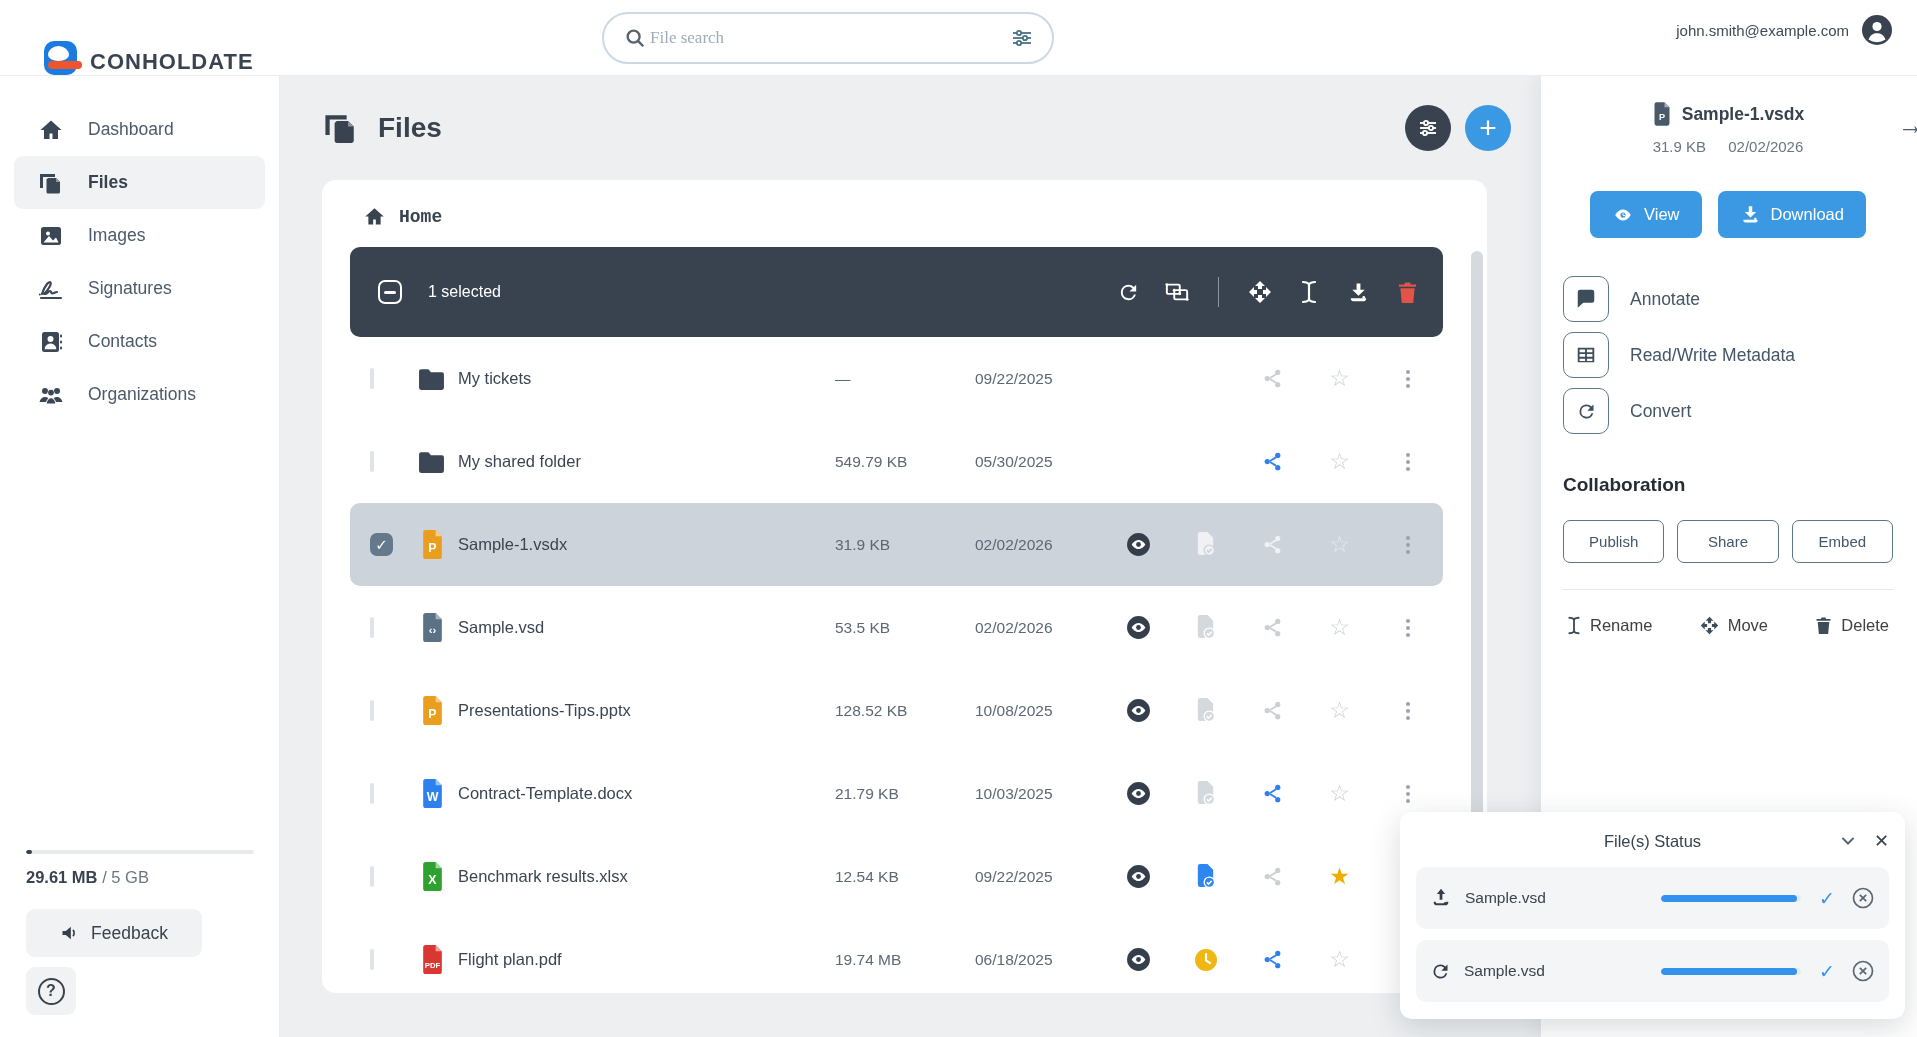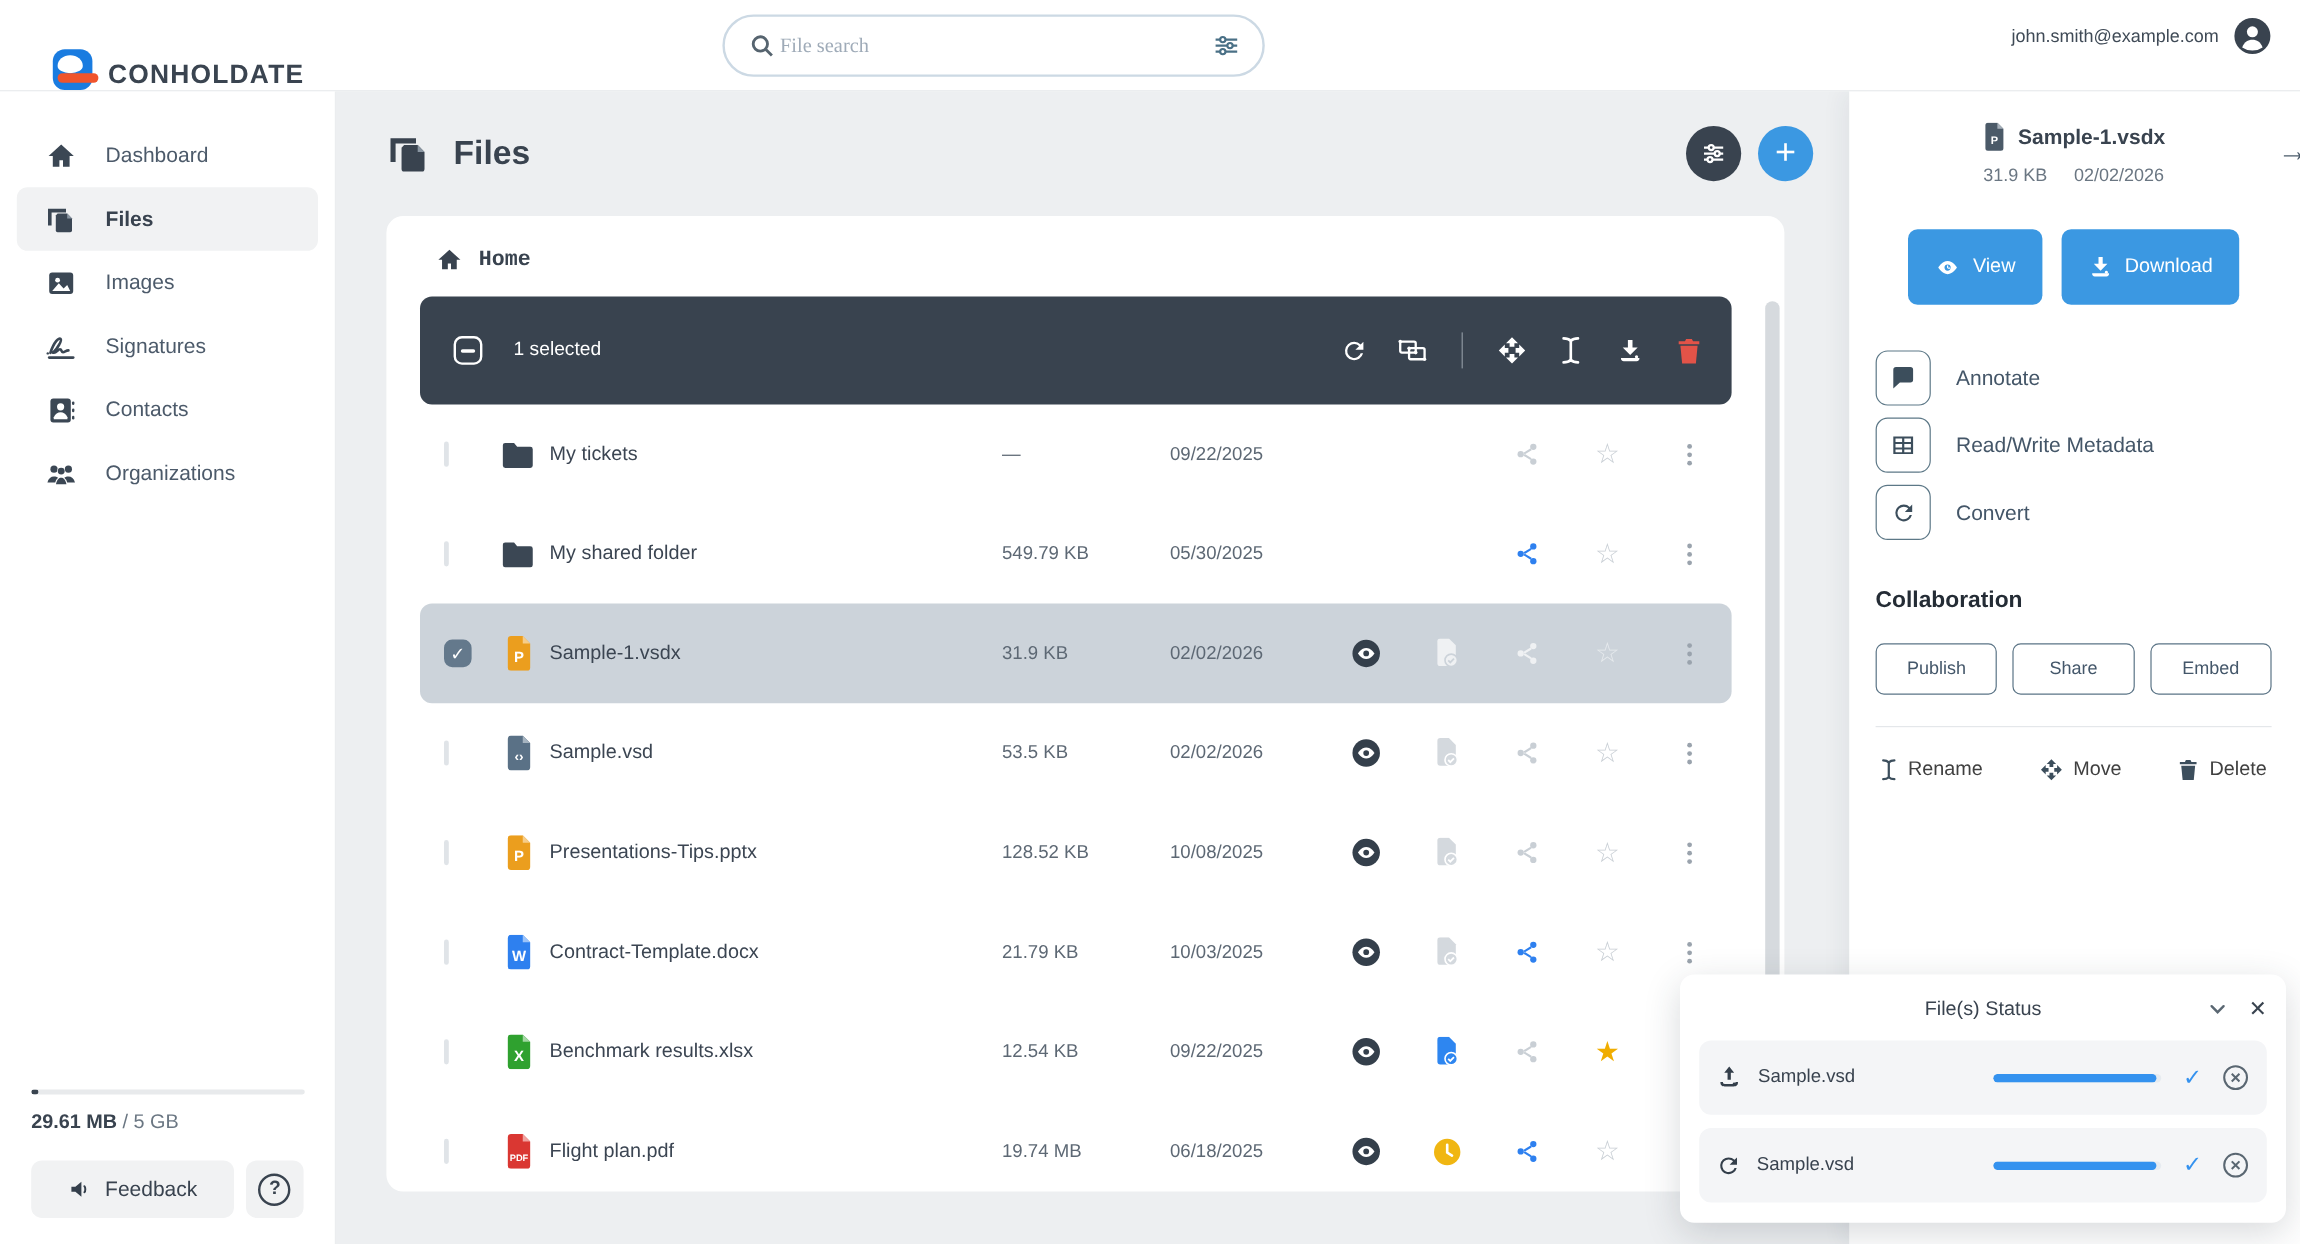--- a/index.html
+++ b/index.html
@@ -29,21 +29,21 @@
   .nav-item { height:53px; margin:0 14px; border-radius:9px; display:flex; align-items:center; padding-left:24px; cursor:pointer; }
   .nav-item.active { background:#f1f2f3; }
   .nav-item .nav-ic { width:26px; display:flex; justify-content:center; }
   .nav-item .nav-label { margin-left:24px; font-size:17.5px; color:#4c5a6a; }
   .nav-item.active .nav-label { font-weight:700; color:#39434f; }
   .side-bottom { position:absolute; left:0; right:0; bottom:0; padding:0 26px 22px 26px; }
   .storage-bar { width:228px; height:4px; background:#e8eaec; border-radius:2px; overflow:hidden; margin-bottom:14px; }
   .storage-fill { height:100%; width:6px; background:#39434f; border-radius:2px; }
   .storage-text { font-size:16.5px; color:#6a7682; margin-bottom:22px; }
   .storage-text b { color:#39434f; font-weight:700; }
-  .bottom-btns { display:flex; gap:10px; }
+  .bottom-btns { display:flex; gap:10px;flex-direction:column; }
   .feedback-btn { width:176px; height:48px; background:#f1f2f3; border:none; border-radius:9px; font-size:17.5px; color:#39434f; display:flex; align-items:center; justify-content:center; gap:11px; cursor:pointer; font-family:inherit; }
   .help-btn { width:50px; height:48px; background:#f1f2f3; border:none; border-radius:9px; display:flex; align-items:center; justify-content:center; cursor:pointer; }
   .help-circ { width:27px; height:27px; border:2px solid #39434f; border-radius:50%; color:#39434f; font-size:16px; font-weight:700; display:flex; align-items:center; justify-content:center; }
 
   
   .main { position:absolute; left:280px; top:76px; right:376px; bottom:0; background:#edeff1; }
   .main-header { position:absolute; left:42px; top:24px; right:30px; height:56px; display:flex; align-items:center; }
   .main-title { font-size:28px; font-weight:700; color:#39434f; margin-left:18px; }
   .header-actions { margin-left:auto; display:flex; gap:14px; }
   .circle-btn { width:46px; height:46px; border-radius:50%; border:none; display:flex; align-items:center; justify-content:center; cursor:pointer; }
@@ -86,21 +86,21 @@
   .scroll-thumb { position:absolute; right:4px; top:71px; width:12px; height:844px; background:#d6dade; border-radius:6px; }
 
   
   .panel { position:absolute; right:0; top:76px; width:376px; bottom:0; background:#fff; box-shadow:-6px 0 18px rgba(40,50,60,.06); z-index:10; }
   .panel-inner { padding:24px 24px 0 22px; }
   .pfile-title { display:flex; align-items:center; justify-content:center; gap:10px; margin-top:2px; }
   .pfile-name { font-size:17.5px; font-weight:700; color:#39434f; }
   .pfile-meta { text-align:center; margin-top:12px; font-size:15px; color:#6a7682; }
   .pfile-meta span { margin:0 9px; }
   .pbtns { display:flex; justify-content:center; gap:16px; margin-top:36px; }
-  .pbtn { height:63px; background:#3b98e2; color:#fff; border:none; border-radius:8px; font-size:16.5px; display:flex; align-items:center; gap:10px; padding:0 22px; cursor:pointer; font-family:inherit; }
+  .pbtn { height:47px; background:#3b98e2; color:#fff; border:none; border-radius:8px; font-size:16.5px; display:flex; align-items:center; gap:10px; padding:0 22px; cursor:pointer; font-family:inherit; }
   .pactions { margin-top:38px; display:flex; flex-direction:column; gap:10px; }
   .paction { display:flex; align-items:center; gap:0; background:none; border:none; cursor:pointer; text-align:left; padding:0; }
   .paction-ic { width:46px; height:46px; border:1.5px solid #5d7887; border-radius:10px; display:flex; align-items:center; justify-content:center; }
   .paction-label { margin-left:21px; font-size:17.5px; color:#445668; }
   .collab-title { margin-top:40px; font-size:19px; font-weight:700; color:#242c35; }
   .collab-btns { margin-top:24px; display:flex; gap:13px; }
   .collab-btn { flex:1; height:43px; background:#fff; border:1.5px solid #5b7486; border-radius:7px; font-size:15px; color:#44576a; cursor:pointer; font-family:inherit; }
   .pdivider { margin:26px 0 0 0; height:1px; background:#e4e7ea; }
   .pfooter { margin-top:26px; display:flex; align-items:center; justify-content:space-between; padding:0 4px; }
   .pfoot-btn { background:none; border:none; display:flex; align-items:center; gap:9px; font-size:16.5px; color:#404040; cursor:pointer; font-family:inherit; }

